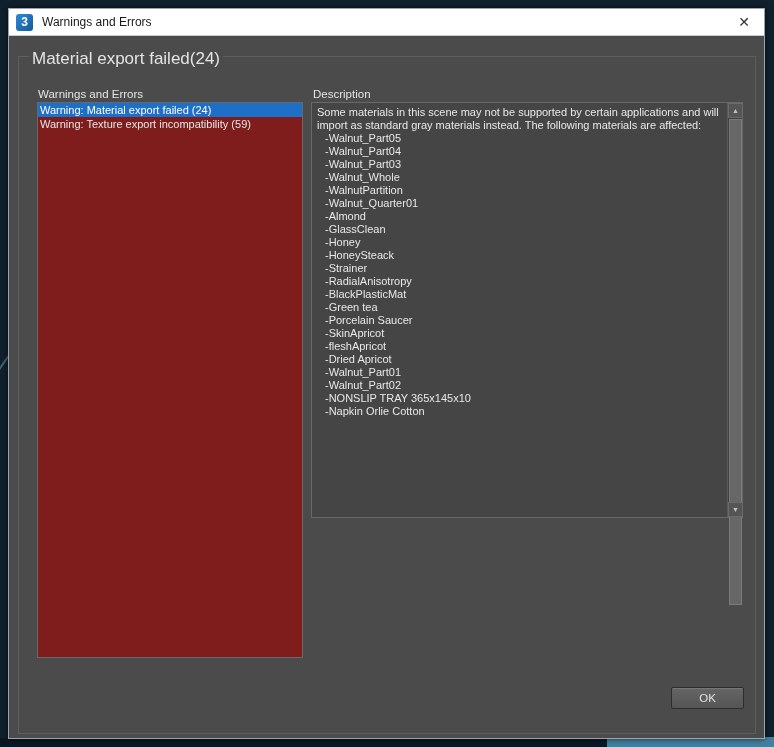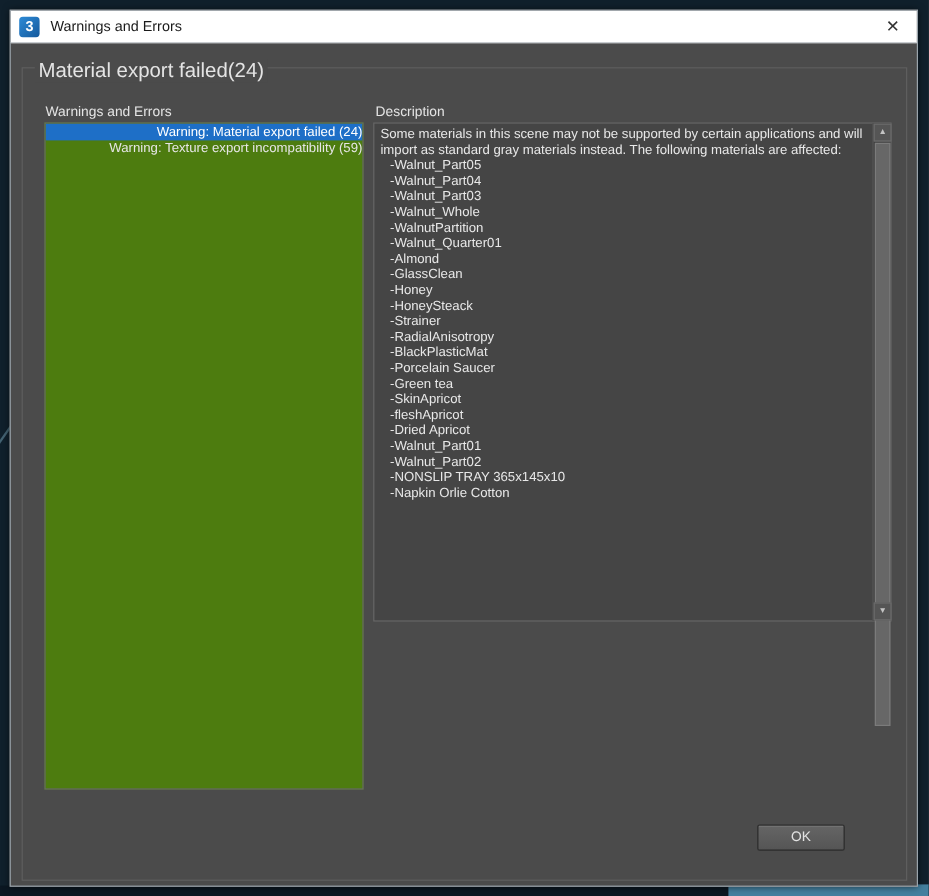--- a/index.html
+++ b/index.html
@@ -52,21 +52,21 @@
     position:absolute; left:9px; top:47px; width:738px; height:678px;
     border:1px solid #5e5e5e;
   }
   
   .panel-label { position:absolute; font-size:11.5px; color:#e4e4e4; }
   .label-warnings { left:29px; top:79px; }
   .label-description { left:304px; top:79px; }
 
   .listbox {
     position:absolute; left:28px; top:93px; width:266px; height:556px;
-    background:#4d7c0f; border:1px solid #686868; overflow:hidden;text-align:right;
+    background:#7f1d1d; border:1px solid #686868; overflow:hidden;
   }
   .list-row {
     font-size:11px; line-height:14px; height:14px; color:#e6e6e6;
     padding-left:2px; white-space:nowrap; cursor:default;
   }
   .list-row.selected { background:#1e6fc7; color:#ffffff; }
 
   .descbox {
     position:absolute; left:302px; top:93px; width:432px; height:416px;
     background:#454545; border:1px solid #686868;
@@ -92,21 +92,21 @@
   .scroll-thumb {
     position:absolute; left:1px; top:16px; width:13px; height:486px;
     background:#676767; border:1px solid #7b7b7b;
   }
   
   .log-text {
     position:absolute; left:29px; top:661px; width:560px;
     font-size:11px; line-height:13px; color:#e6e6e6;
   }
   .ok-button {
-    position:absolute; left:622px; top:678px; width:73px; height:22px;
+    position:absolute; left:662px; top:678px; width:73px; height:22px;
     background:linear-gradient(180deg,#656565 0%,#555555 100%);
     border:1px solid #2d2d2d; border-radius:2px;
     color:#e2e2e2; font-size:11.5px;
     display:flex; align-items:center; justify-content:center; cursor:default;
     box-shadow:inset 0 1px 0 rgba(255,255,255,.12);
   }
 </style>
 </head>
 <body>
 
@@ -143,22 +143,22 @@
           <div class="mat-line">-Walnut_Whole</div>
           <div class="mat-line">-WalnutPartition</div>
           <div class="mat-line">-Walnut_Quarter01</div>
           <div class="mat-line">-Almond</div>
           <div class="mat-line">-GlassClean</div>
           <div class="mat-line">-Honey</div>
           <div class="mat-line">-HoneySteack</div>
           <div class="mat-line">-Strainer</div>
           <div class="mat-line">-RadialAnisotropy</div>
           <div class="mat-line">-BlackPlasticMat</div>
+          <div class="mat-line">-Green tea</div>
           <div class="mat-line">-Porcelain Saucer</div>
-          <div class="mat-line">-Green tea</div>
           <div class="mat-line">-SkinApricot</div>
           <div class="mat-line">-fleshApricot</div>
           <div class="mat-line">-Dried Apricot</div>
           <div class="mat-line">-Walnut_Part01</div>
           <div class="mat-line">-Walnut_Part02</div>
           <div class="mat-line">-NONSLIP TRAY 365x145x10</div>
           <div class="mat-line">-Napkin Orlie Cotton</div>
         </div>
     </div>
     <div class="scrollbar">

